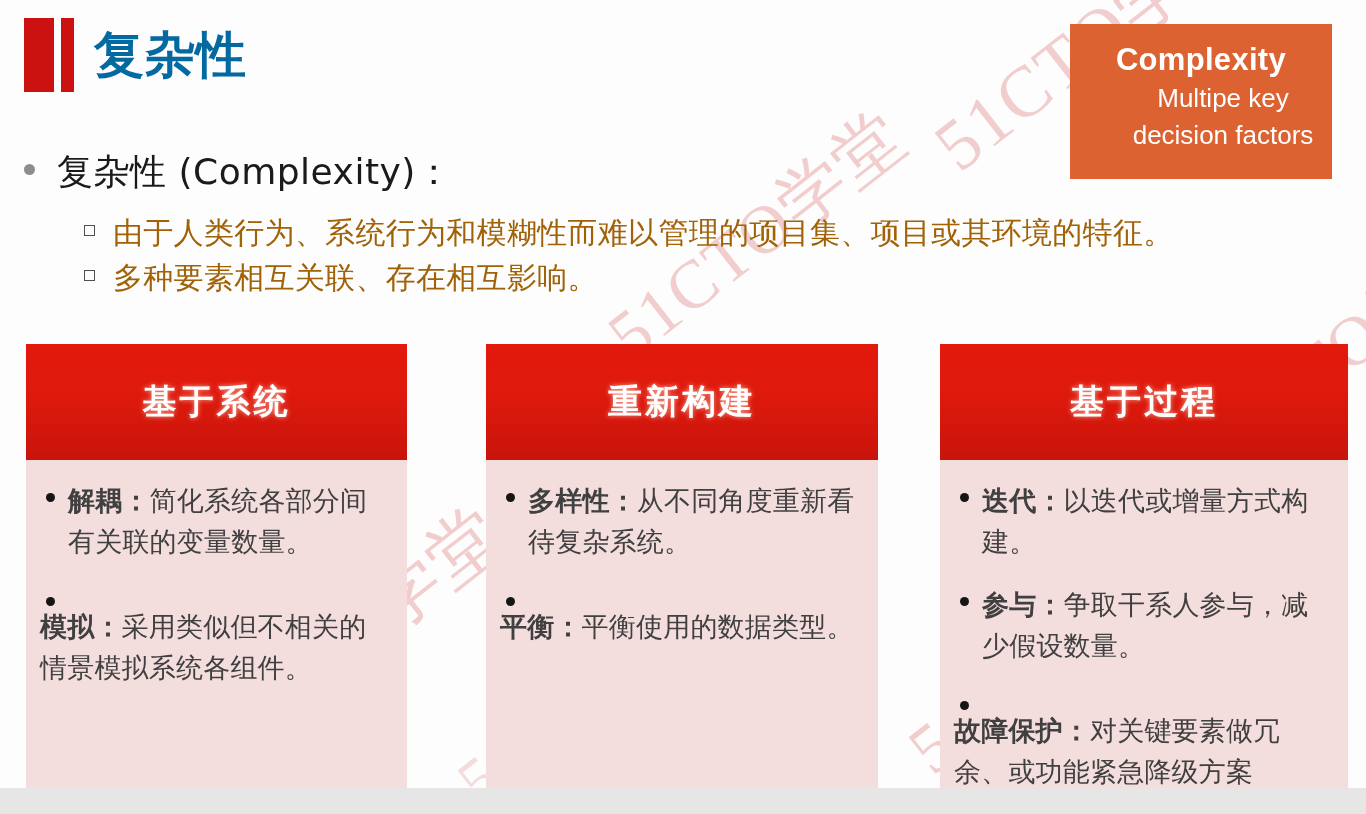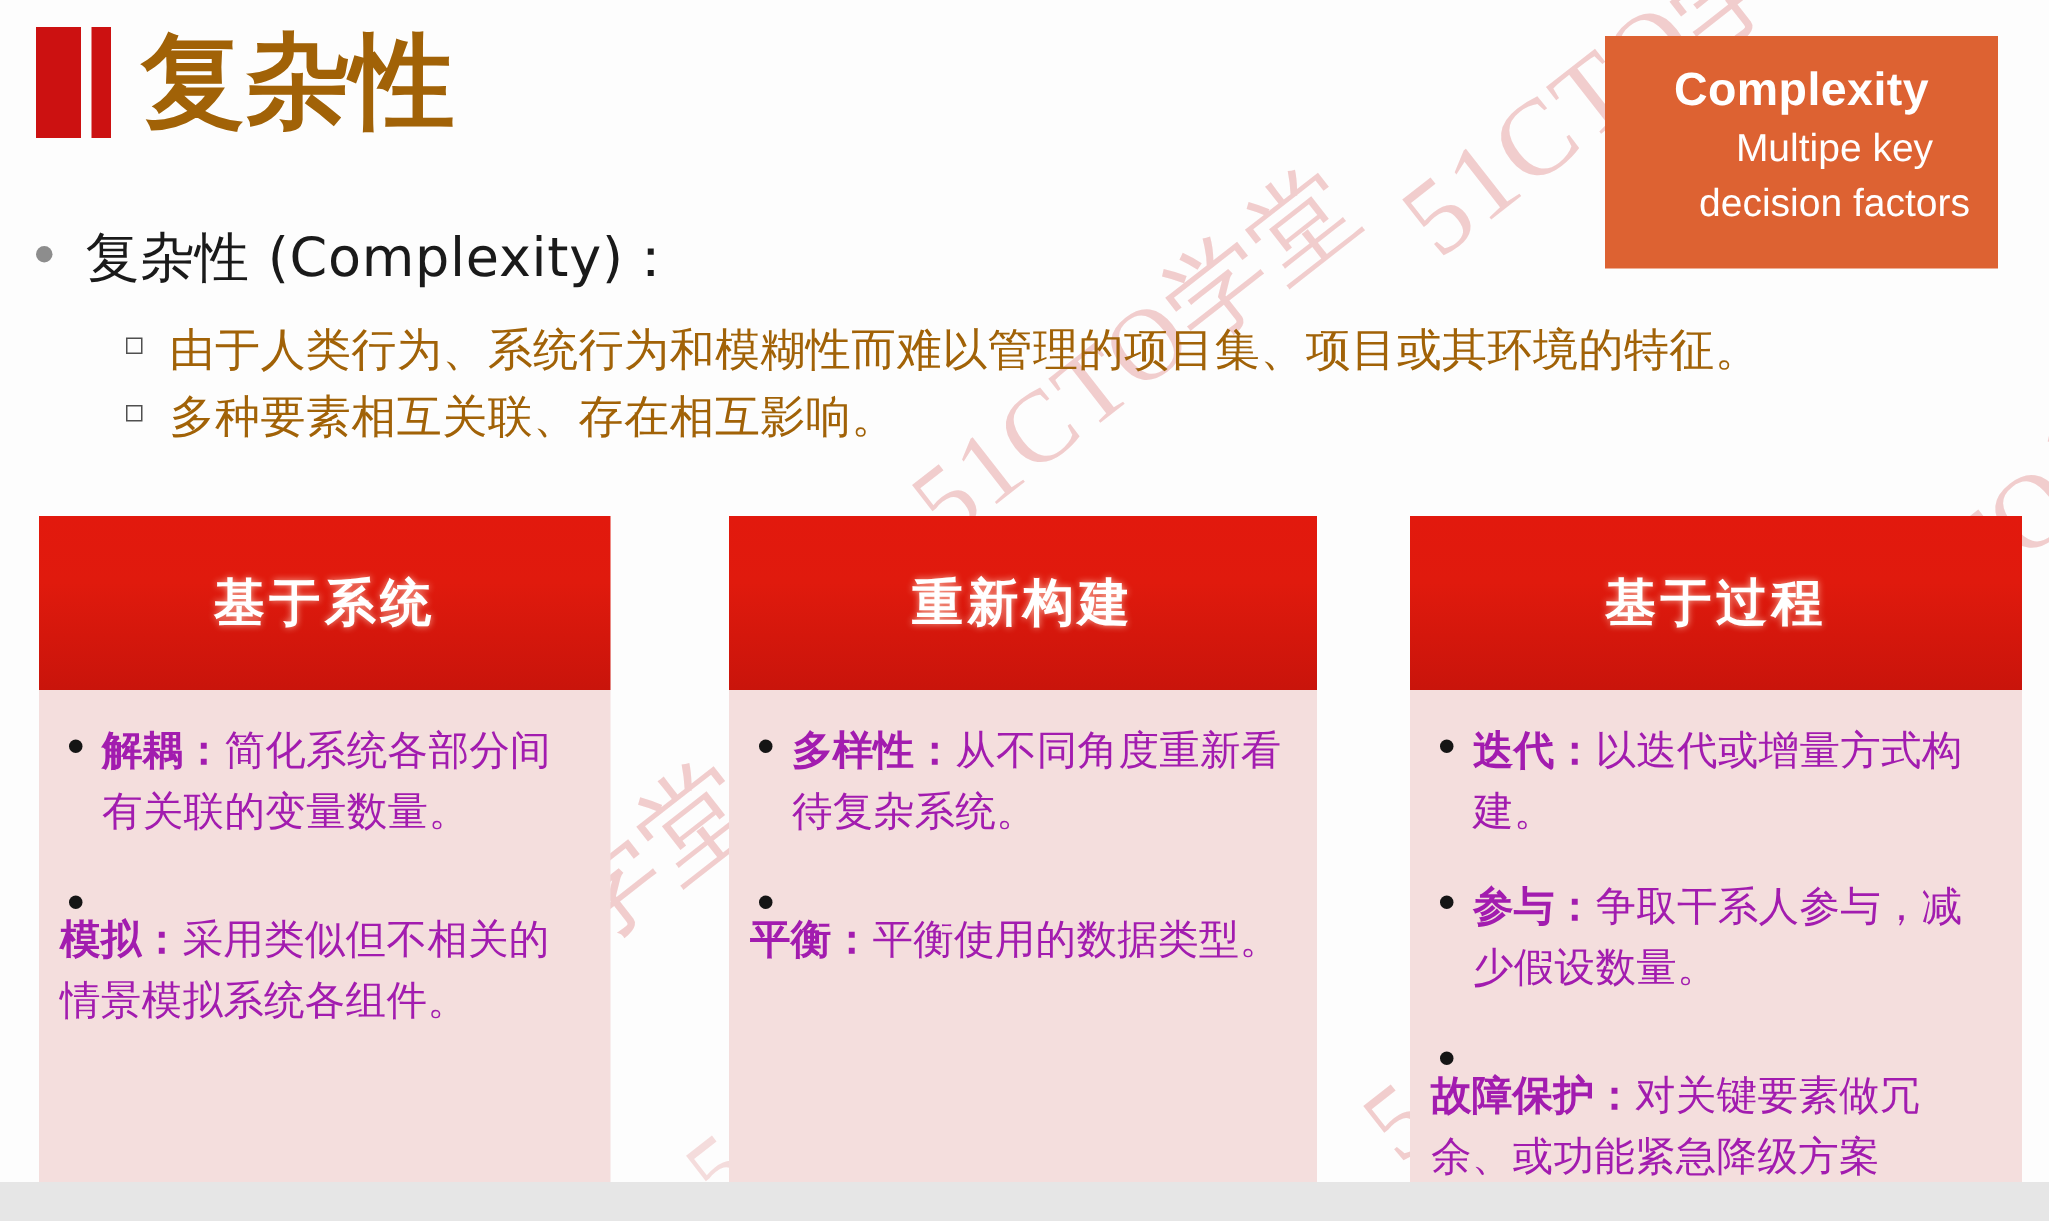--- a/index.html
+++ b/index.html
@@ -73,24 +73,24 @@
     background: #cc1111;
   }
   .title-bar-thin {
     width: 13px;
     height: 74px;
     background: #cc1111;
     margin-left: 7px;
   }
   .title-text {
     margin-left: 20px;
-    font-size: 69px;
+    font-size: 50px;
     line-height: 74px;
     font-weight: 700;
-    color: #a16207;
+    color: #0369a1;
     letter-spacing: 1px;
     font-family: "DejaVu Sans", "Liberation Sans", sans-serif;
   }
 
   
   .badge {
     position: absolute;
     left: 1070px;
     top: 24px;
     width: 262px;
@@ -211,21 +211,21 @@
     width: 9px;
     height: 9px;
     border-radius: 50%;
     background: #151515;
     flex: none;
     margin: 13px 13px 0 6px;
   }
   .item-text {
     font-size: 27px;
     line-height: 41px;
-    color: #a21caf;
+    color: #404040;
     font-family: "DejaVu Sans", "Liberation Sans", sans-serif;
     letter-spacing: .2px;
   }
   .item-term {
     font-weight: 700;
   }
 </style>
 </head>
 <body>
 

